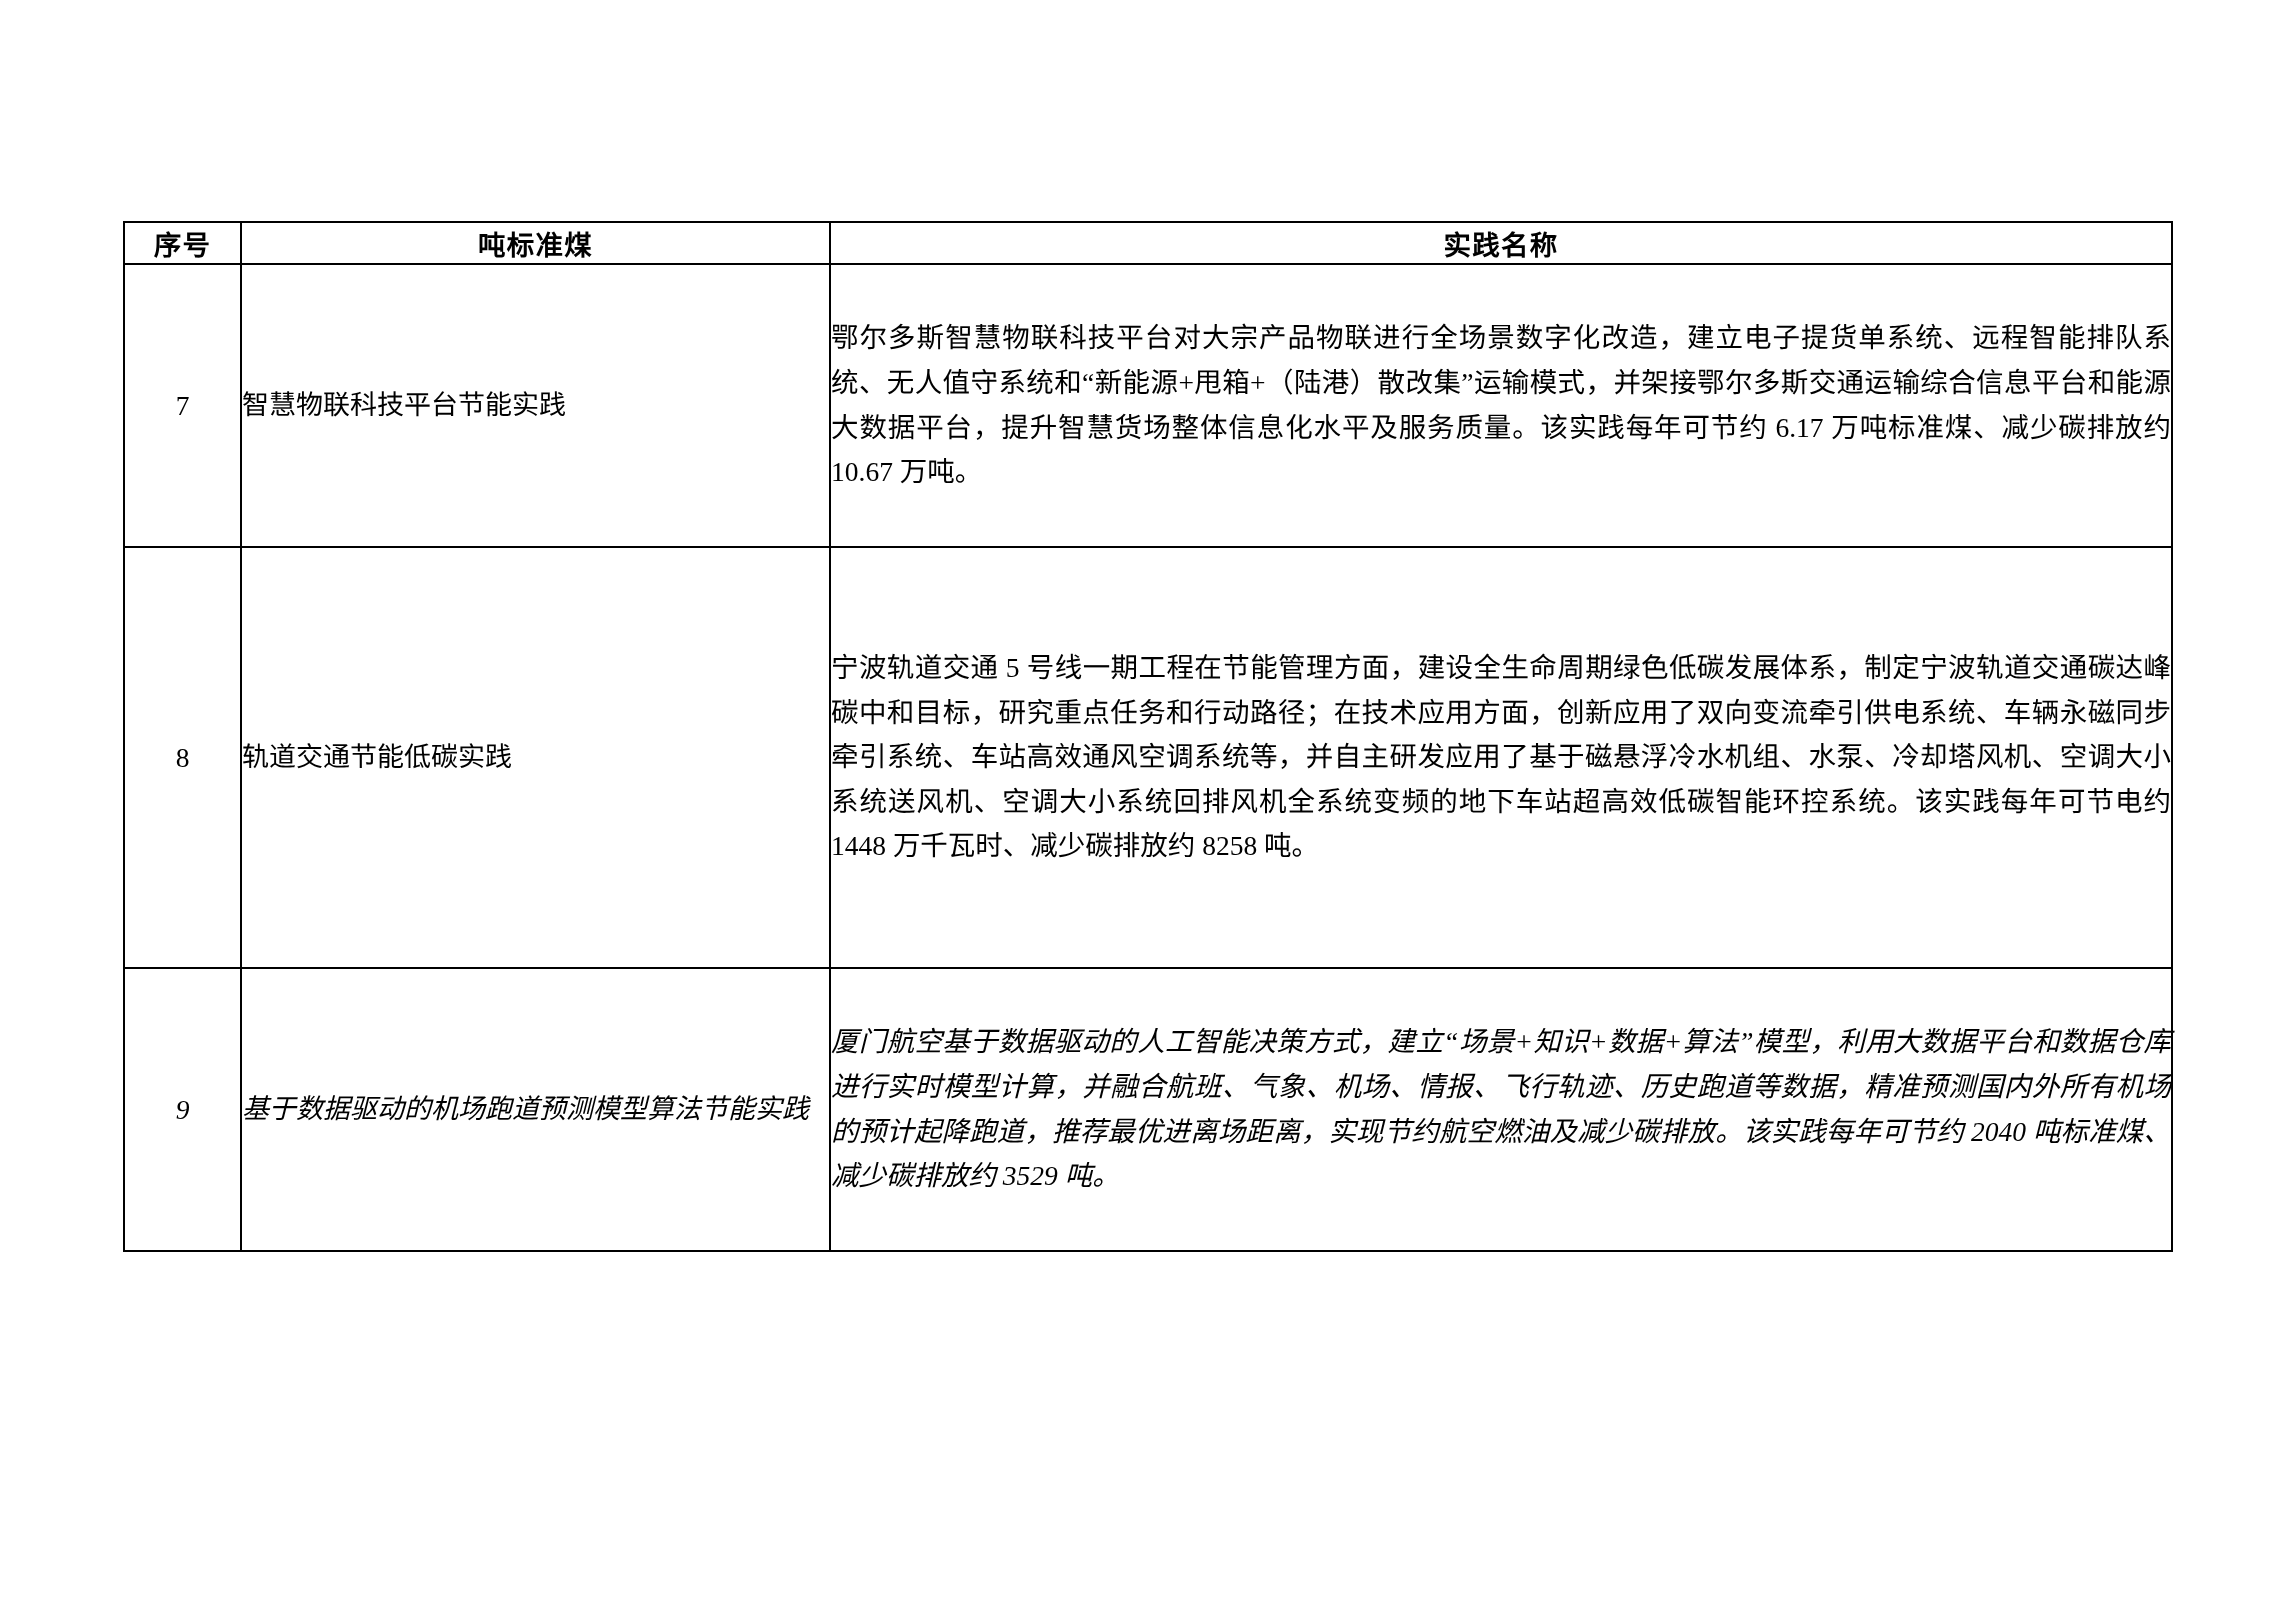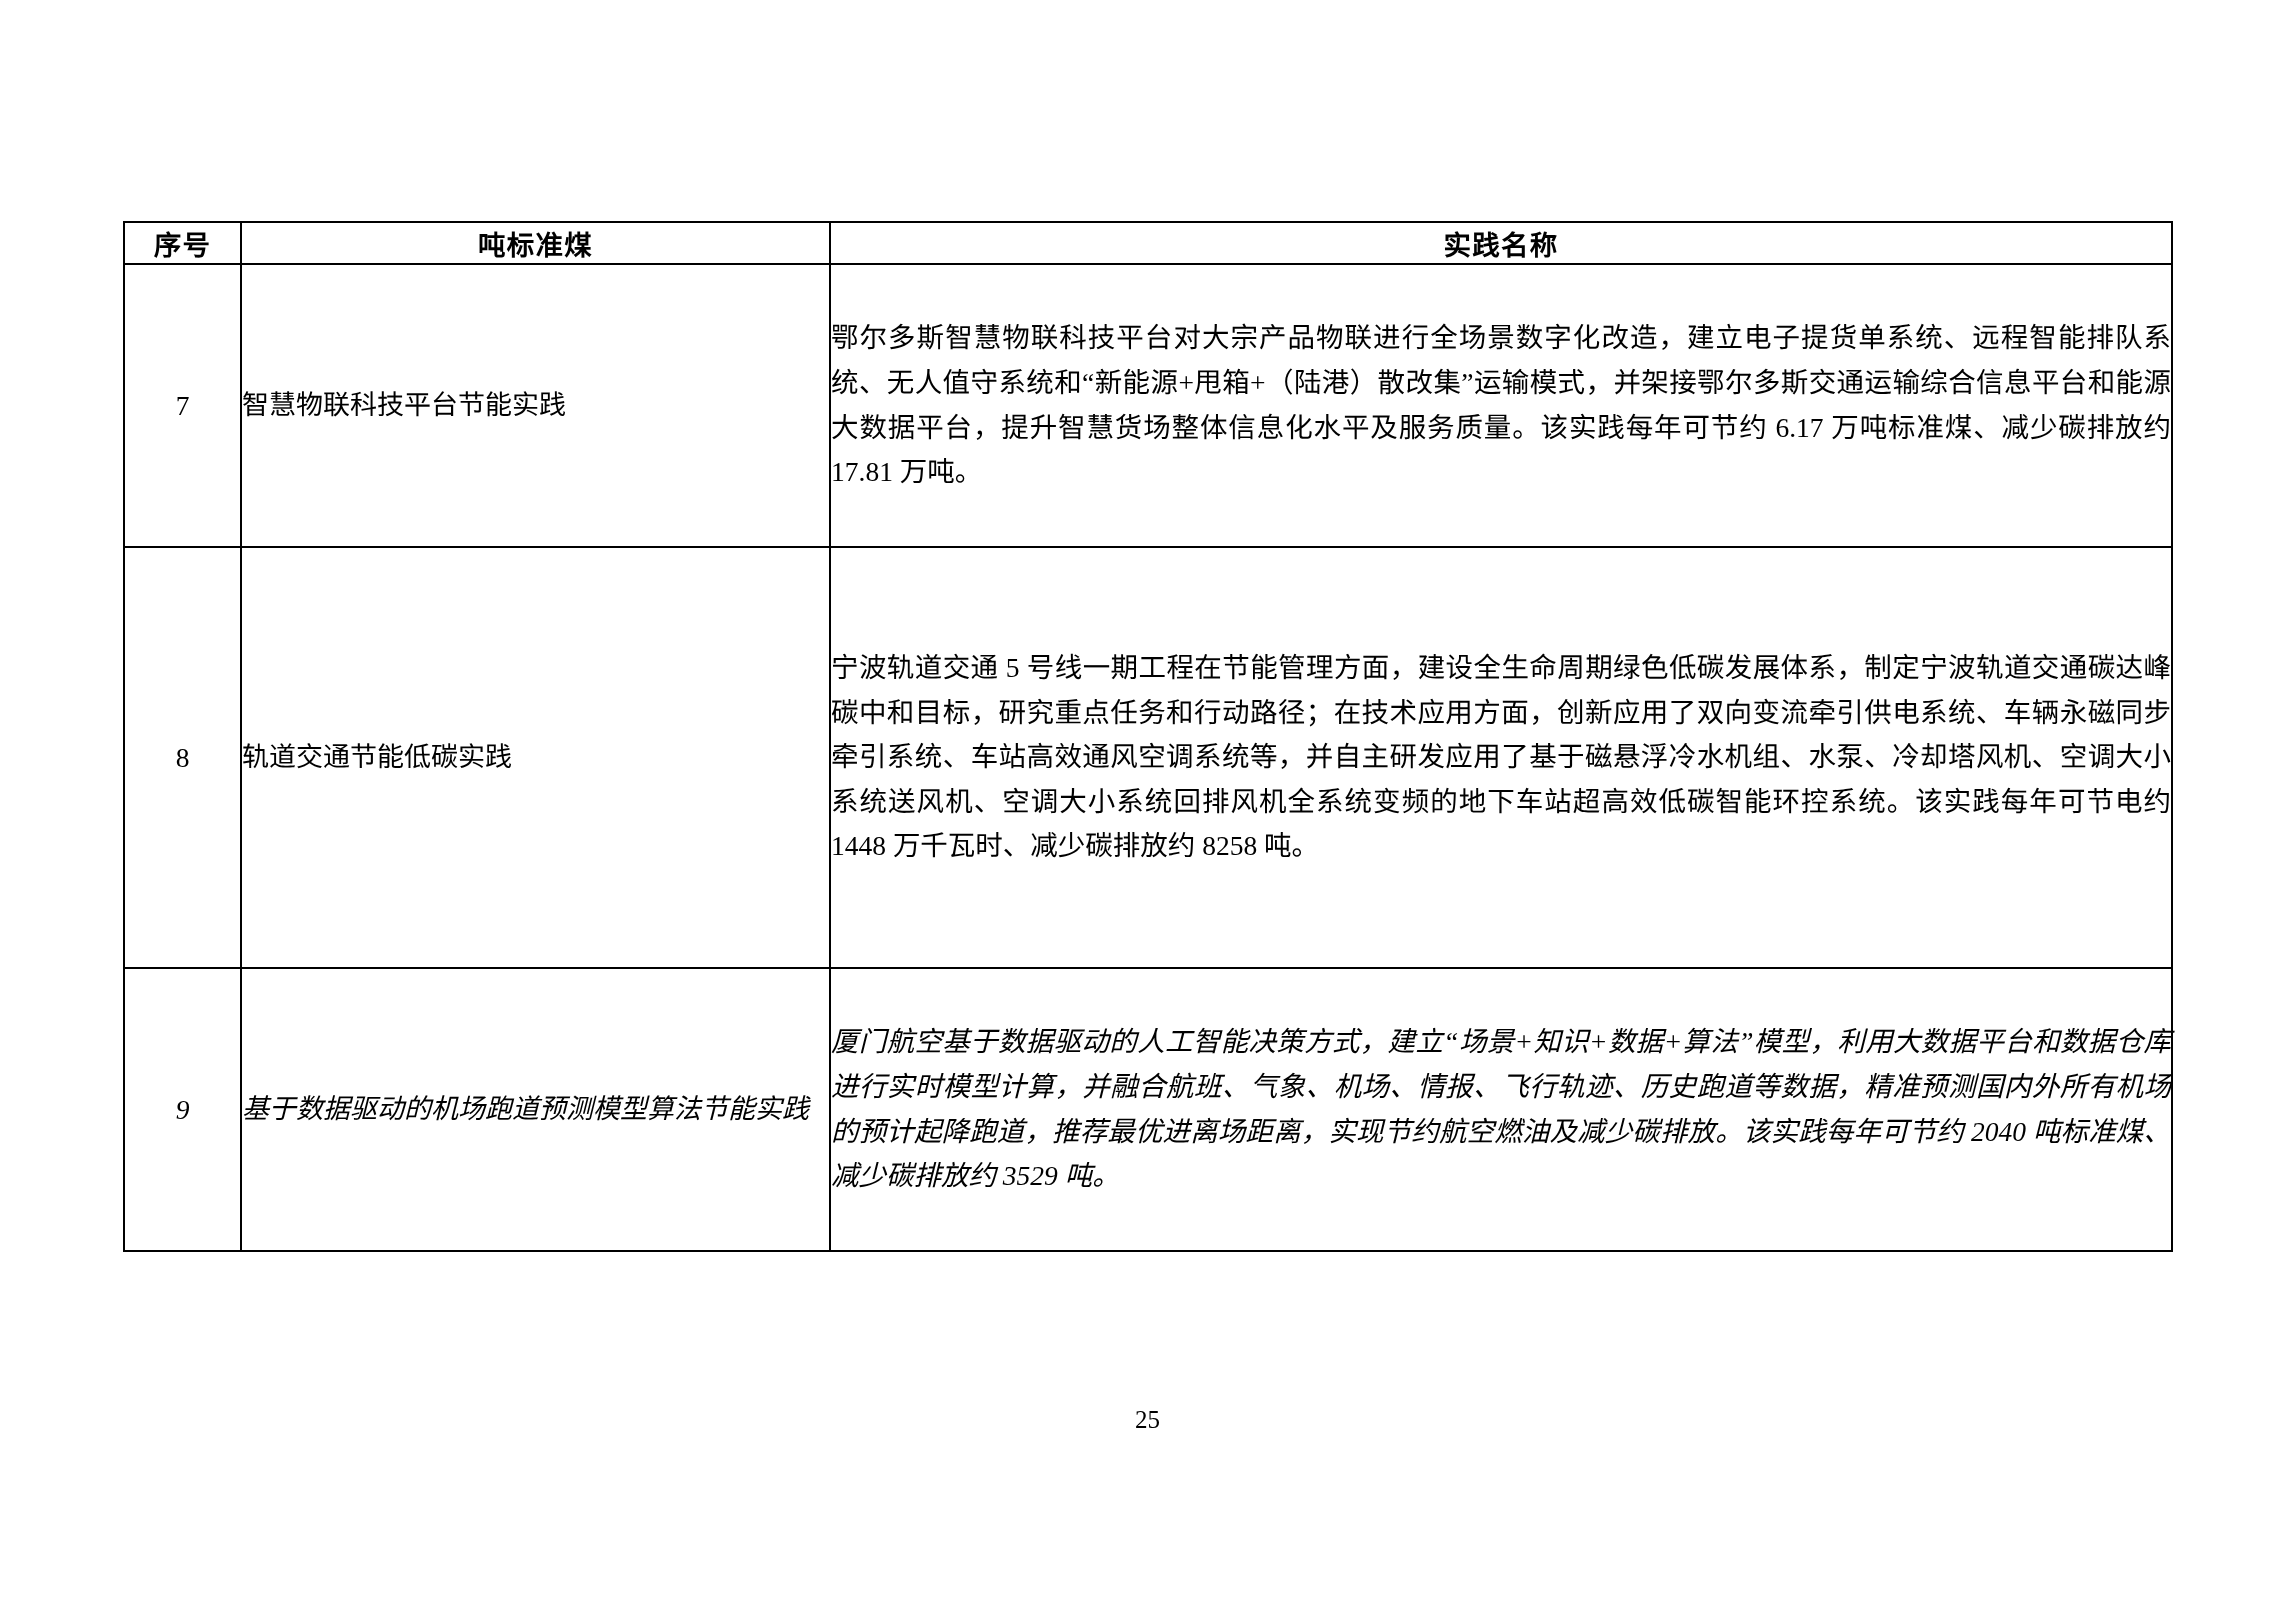--- a/index.html
+++ b/index.html
@@ -95,31 +95,30 @@
       <tr>
         <th class="hdr-cell">序号</th>
         <th class="hdr-cell">吨标准煤</th>
         <th class="hdr-cell">实践名称</th>
       </tr>
     </thead>
     <tbody>
       <tr class="row-7">
         <td class="no-cell">7</td>
         <td class="name-cell">智慧物联科技平台节能实践</td>
-        <td class="desc-cell">鄂尔多斯智慧物联科技平台对大宗产品物联进行全场景数字化改造，建立电子提货单系统、远程智能排队系统、无人值守系统和“新能源+甩箱+（陆港）散改集”运输模式，并架接鄂尔多斯交通运输综合信息平台和能源大数据平台，提升智慧货场整体信息化水平及服务质量。该实践每年可节约 6.17 万吨标准煤、减少碳排放约 17.81 万吨。</td>
+        <td class="desc-cell">鄂尔多斯智慧物联科技平台对大宗产品物联进行全场景数字化改造，建立电子提货单系统、远程智能排队系统、无人值守系统和“新能源+甩箱+（陆港）散改集”运输模式，并架接鄂尔多斯交通运输综合信息平台和能源大数据平台，提升智慧货场整体信息化水平及服务质量。该实践每年可节约 6.17 万吨标准煤、减少碳排放约 10.67 万吨。</td>
       </tr>
       <tr class="row-8">
         <td class="no-cell">8</td>
         <td class="name-cell">轨道交通节能低碳实践</td>
         <td class="desc-cell">宁波轨道交通 5 号线一期工程在节能管理方面，建设全生命周期绿色低碳发展体系，制定宁波轨道交通碳达峰碳中和目标，研究重点任务和行动路径；在技术应用方面，创新应用了双向变流牵引供电系统、车辆永磁同步牵引系统、车站高效通风空调系统等，并自主研发应用了基于磁悬浮冷水机组、水泵、冷却塔风机、空调大小系统送风机、空调大小系统回排风机全系统变频的地下车站超高效低碳智能环控系统。该实践每年可节电约 1448 万千瓦时、减少碳排放约 8258 吨。</td>
       </tr>
       <tr class="row-9">
         <td class="no-cell">9</td>
         <td class="name-cell">基于数据驱动的机场跑道预测模型算法节能实践</td>
         <td class="desc-cell">厦门航空基于数据驱动的人工智能决策方式，建立“场景+知识+数据+算法”模型，利用大数据平台和数据仓库进行实时模型计算，并融合航班、气象、机场、情报、飞行轨迹、历史跑道等数据，精准预测国内外所有机场的预计起降跑道，推荐最优进离场距离，实现节约航空燃油及减少碳排放。该实践每年可节约 2040 吨标准煤、减少碳排放约 3529 吨。</td>
       </tr>
     </tbody>
   </table>
 
-  <div class="page-number">25</div>
 
 </div>
 
 
 </body></html>

